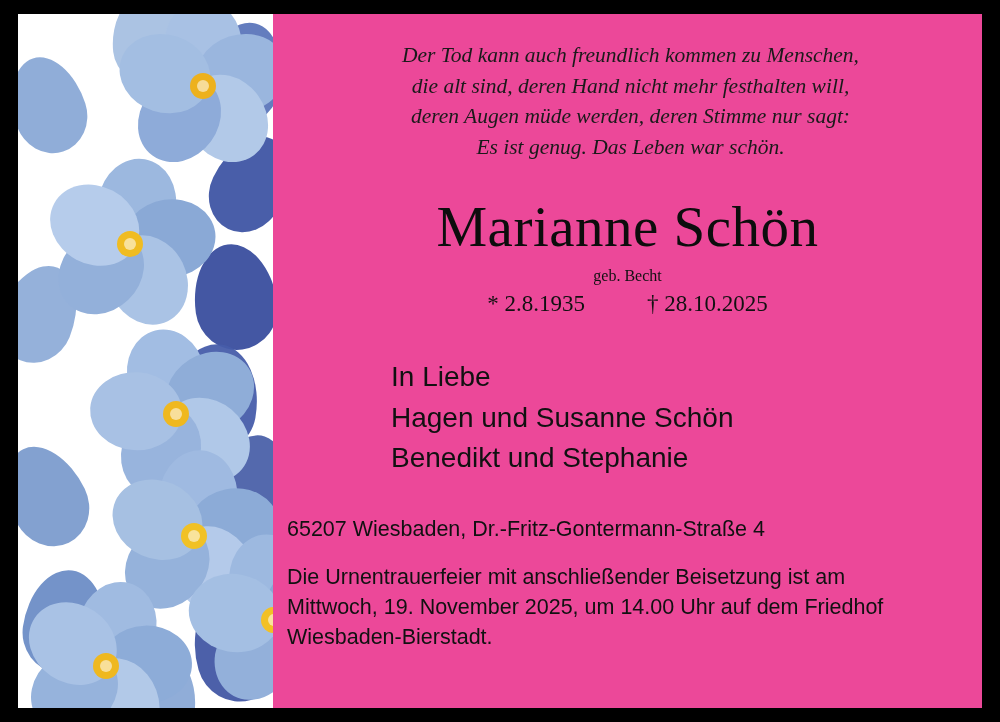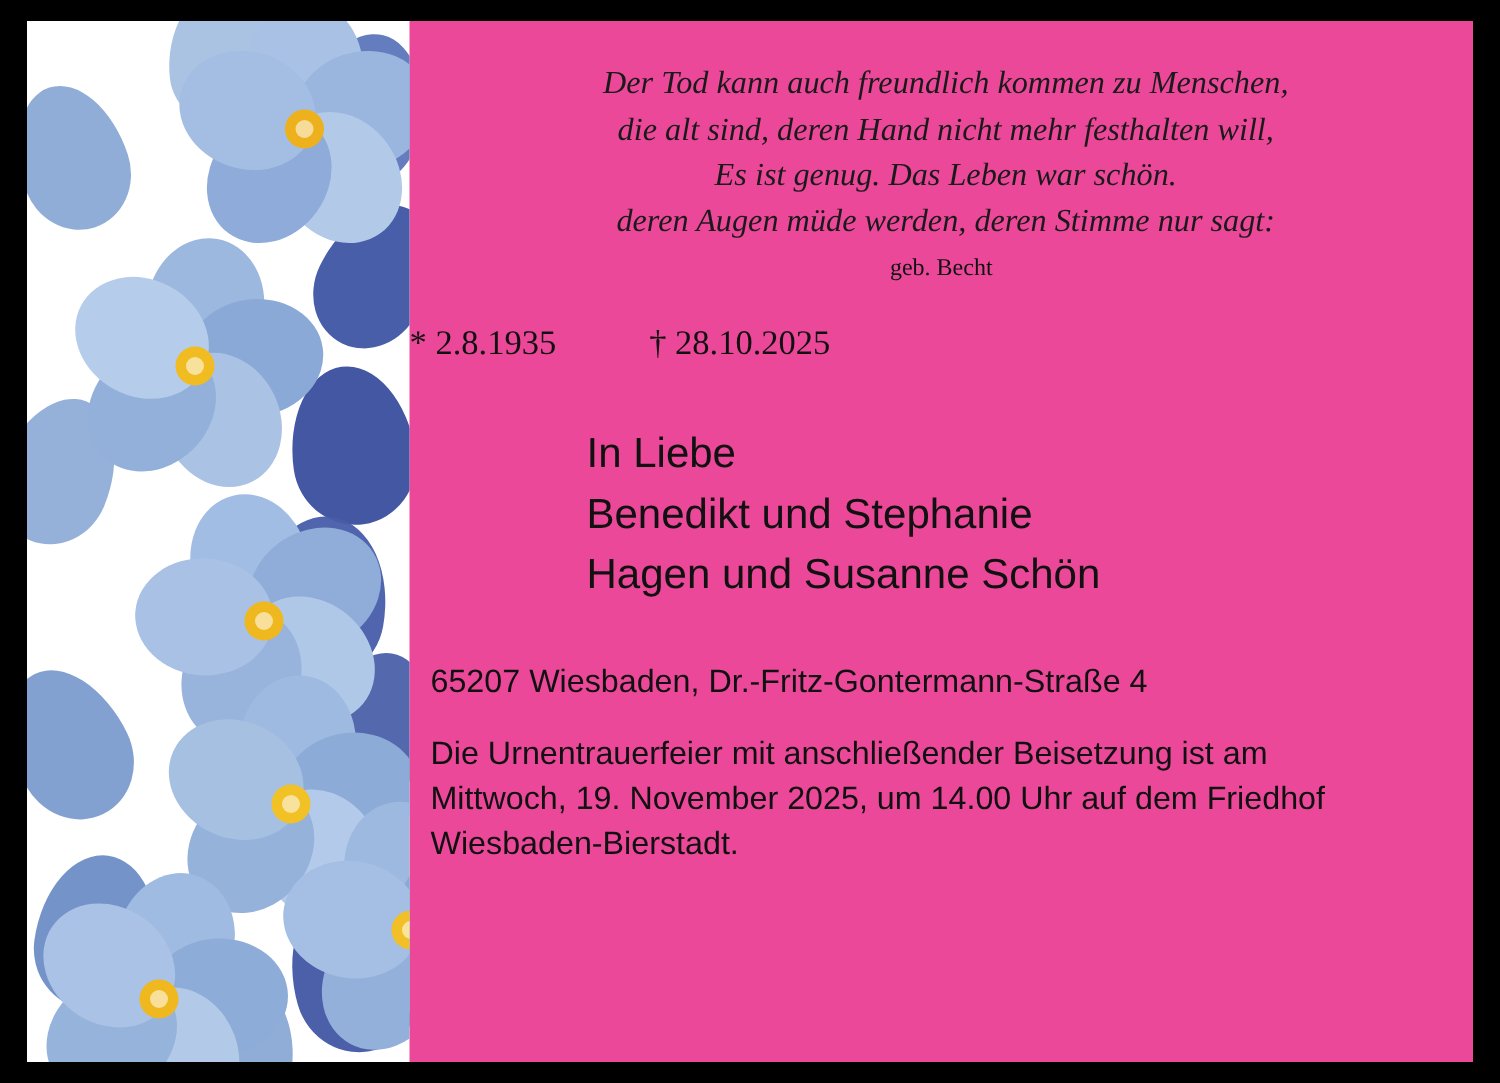--- a/index.html
+++ b/index.html
@@ -110,23 +110,24 @@
   }
 
   .maiden {
     text-align: center;
     font-size: 16px;
     color: #111;
     margin-top: 8px;
   }
 
   .dates {
+    text-align: center;
     font-size: 23px;
     color: #111;
-    margin-top: 28px;
+    margin-top: 6px;
   }
   .dates .birth { margin-right: 62px; }
   .dates .dagger { font-size: 23px; }
 
   .family {
     margin: 40px 0 0 0;
     padding-left: 118px;
     font-size: 28px;
     line-height: 1.45;
     color: #111;
@@ -226,35 +227,36 @@
         <div class="core" style="background:#efb81f;"></div>
       </div>
 
     </div>
 
     <div class="text-col">
 
       <div class="poem">
         <div>Der Tod kann auch freundlich kommen zu Menschen,</div>
         <div>die alt sind, deren Hand nicht mehr festhalten will,</div>
+        <div>deren Augen müde werden, deren Stimme nur sagt:</div>
         <div>Es ist genug. Das Leben war schön.</div>
-        <div>deren Augen müde werden, deren Stimme nur sagt:</div>
-      </div>
-
+      </div>
+
+      <div class="name">Marianne Schön</div>
 
       <div class="maiden">geb. Becht</div>
 
       <div class="dates">
         <span class="birth">* 2.8.1935</span><span class="dagger">† 28.10.2025</span>
       </div>
 
       <div class="family">
         <div>In Liebe</div>
+        <div>Hagen und Susanne Schön</div>
         <div>Benedikt und Stephanie</div>
-        <div>Hagen und Susanne Schön</div>
       </div>
 
       <div class="address">65207 Wiesbaden, Dr.-Fritz-Gontermann-Straße 4</div>
 
       <div class="ceremony">
         <div>Die Urnentrauerfeier mit anschließender Beisetzung ist am</div>
         <div>Mittwoch, 19. November 2025, um 14.00 Uhr auf dem Friedhof</div>
         <div>Wiesbaden-Bierstadt.</div>
       </div>
 

